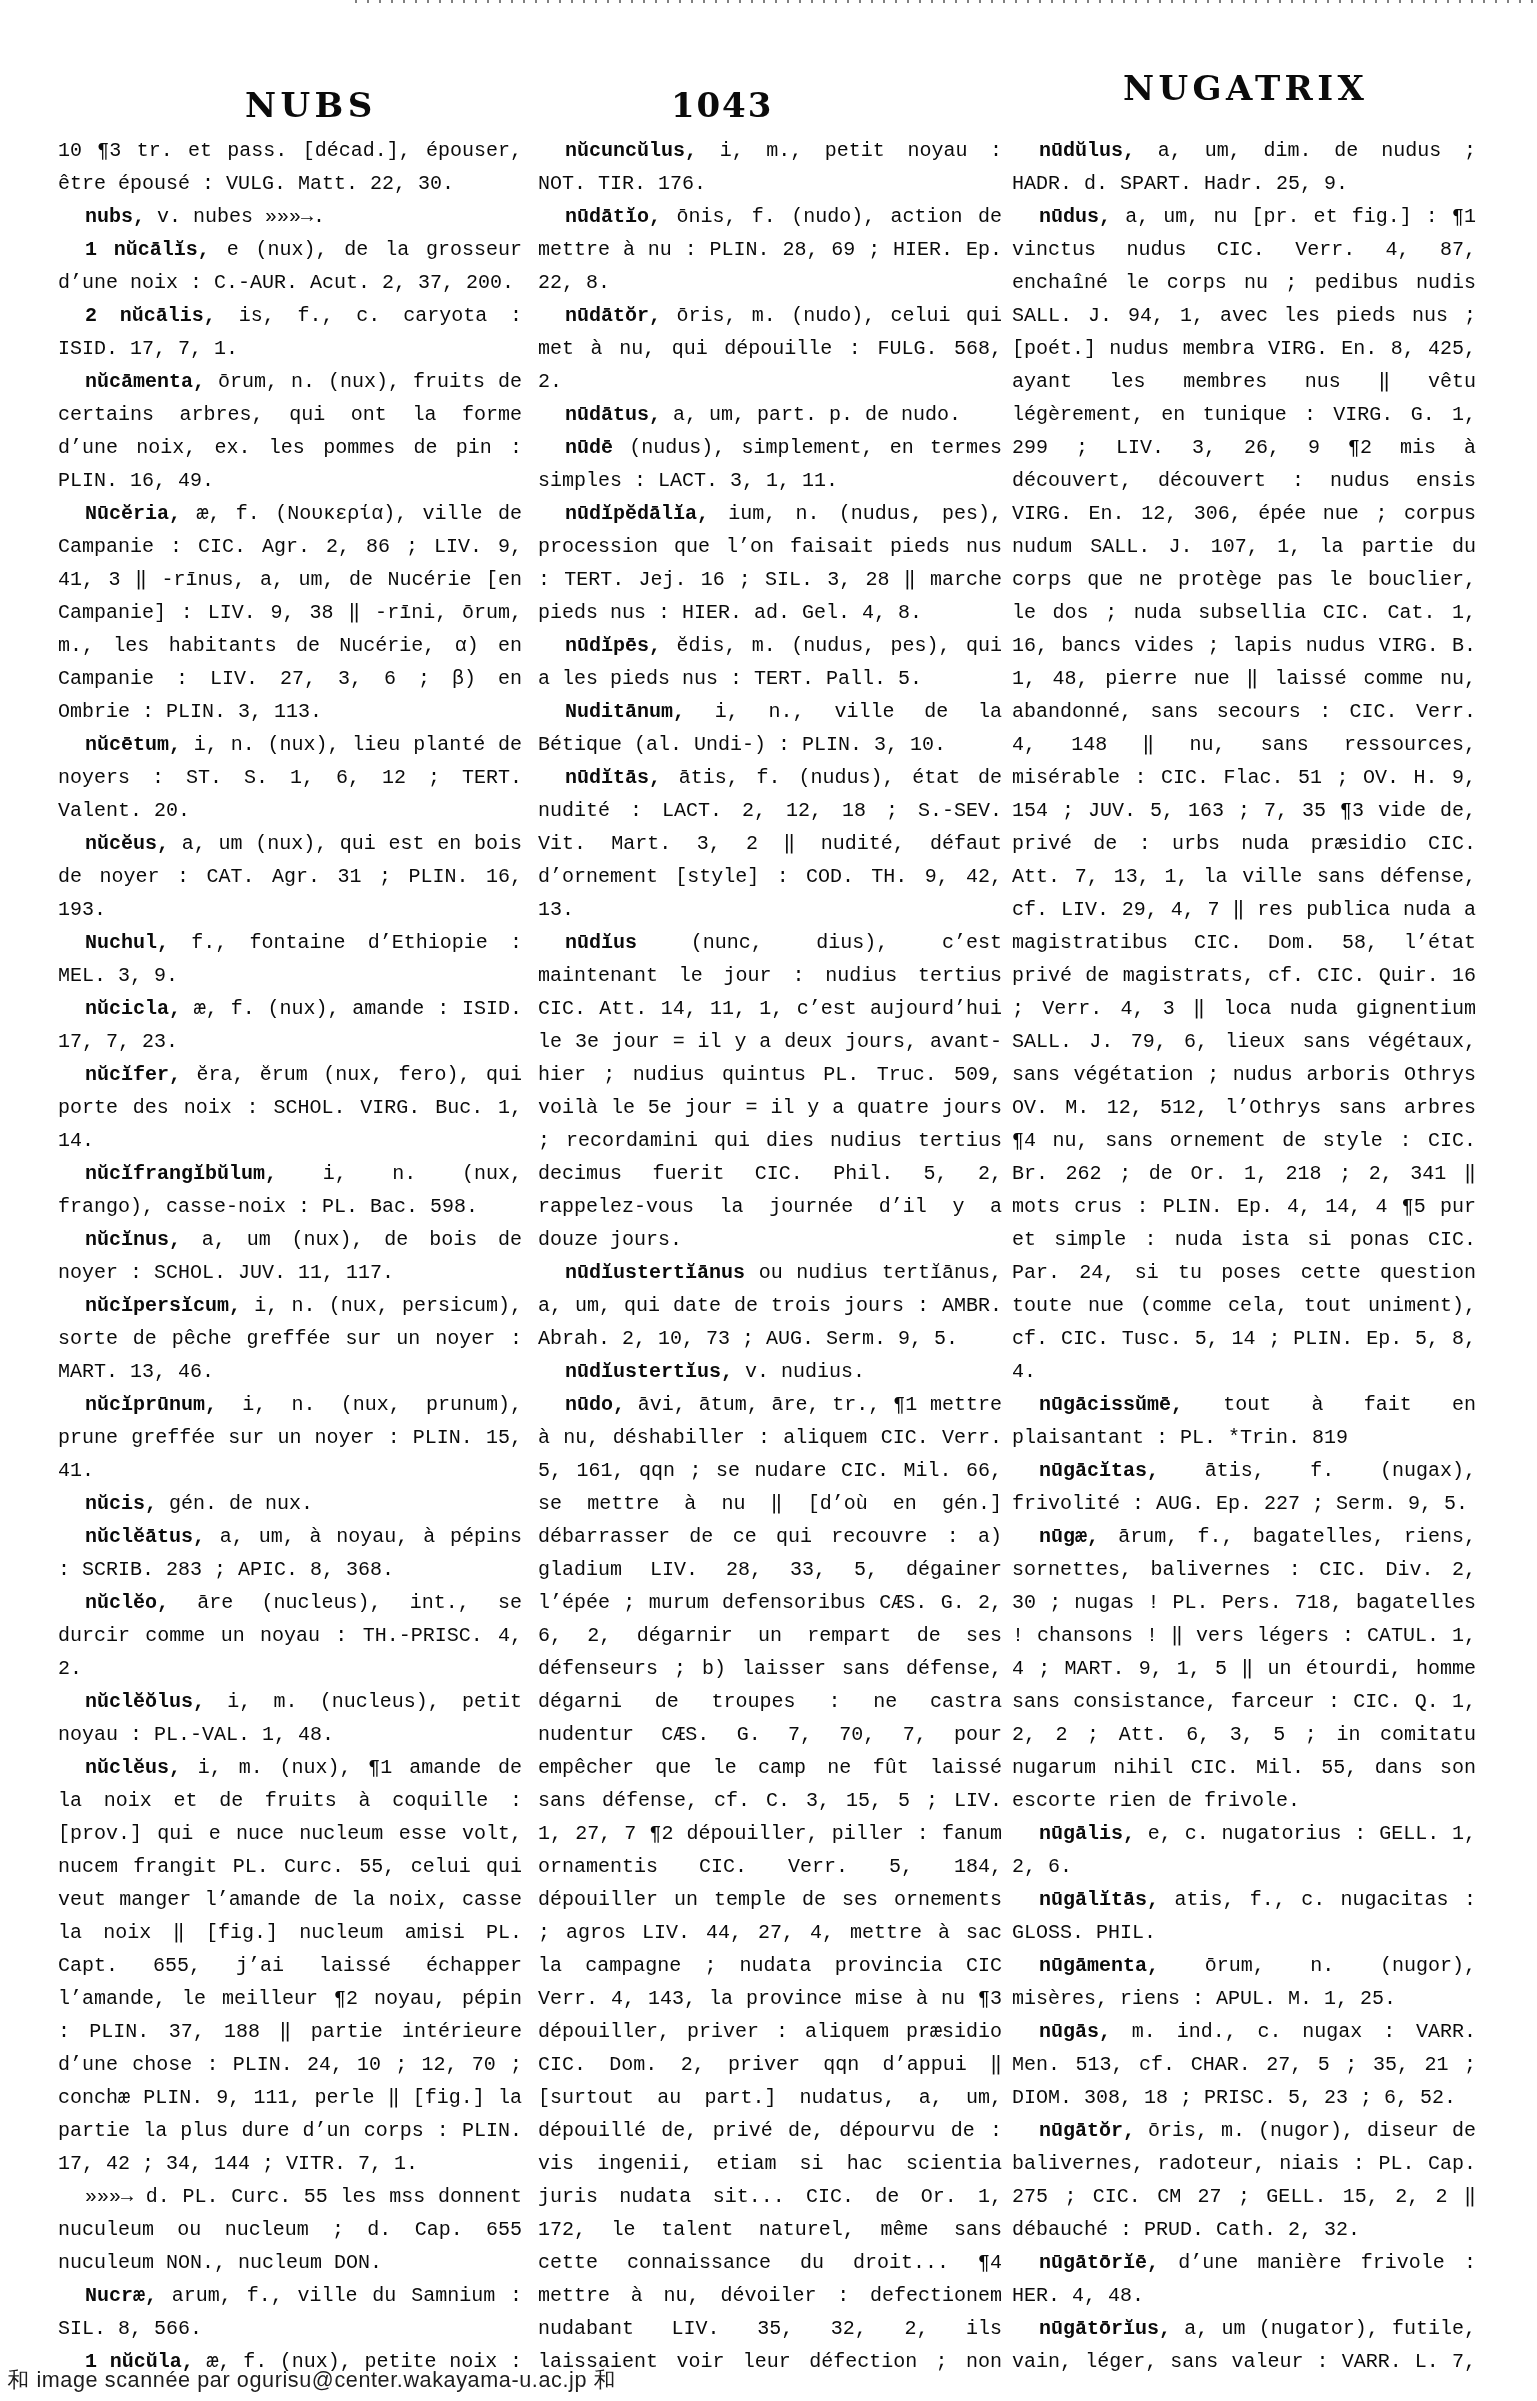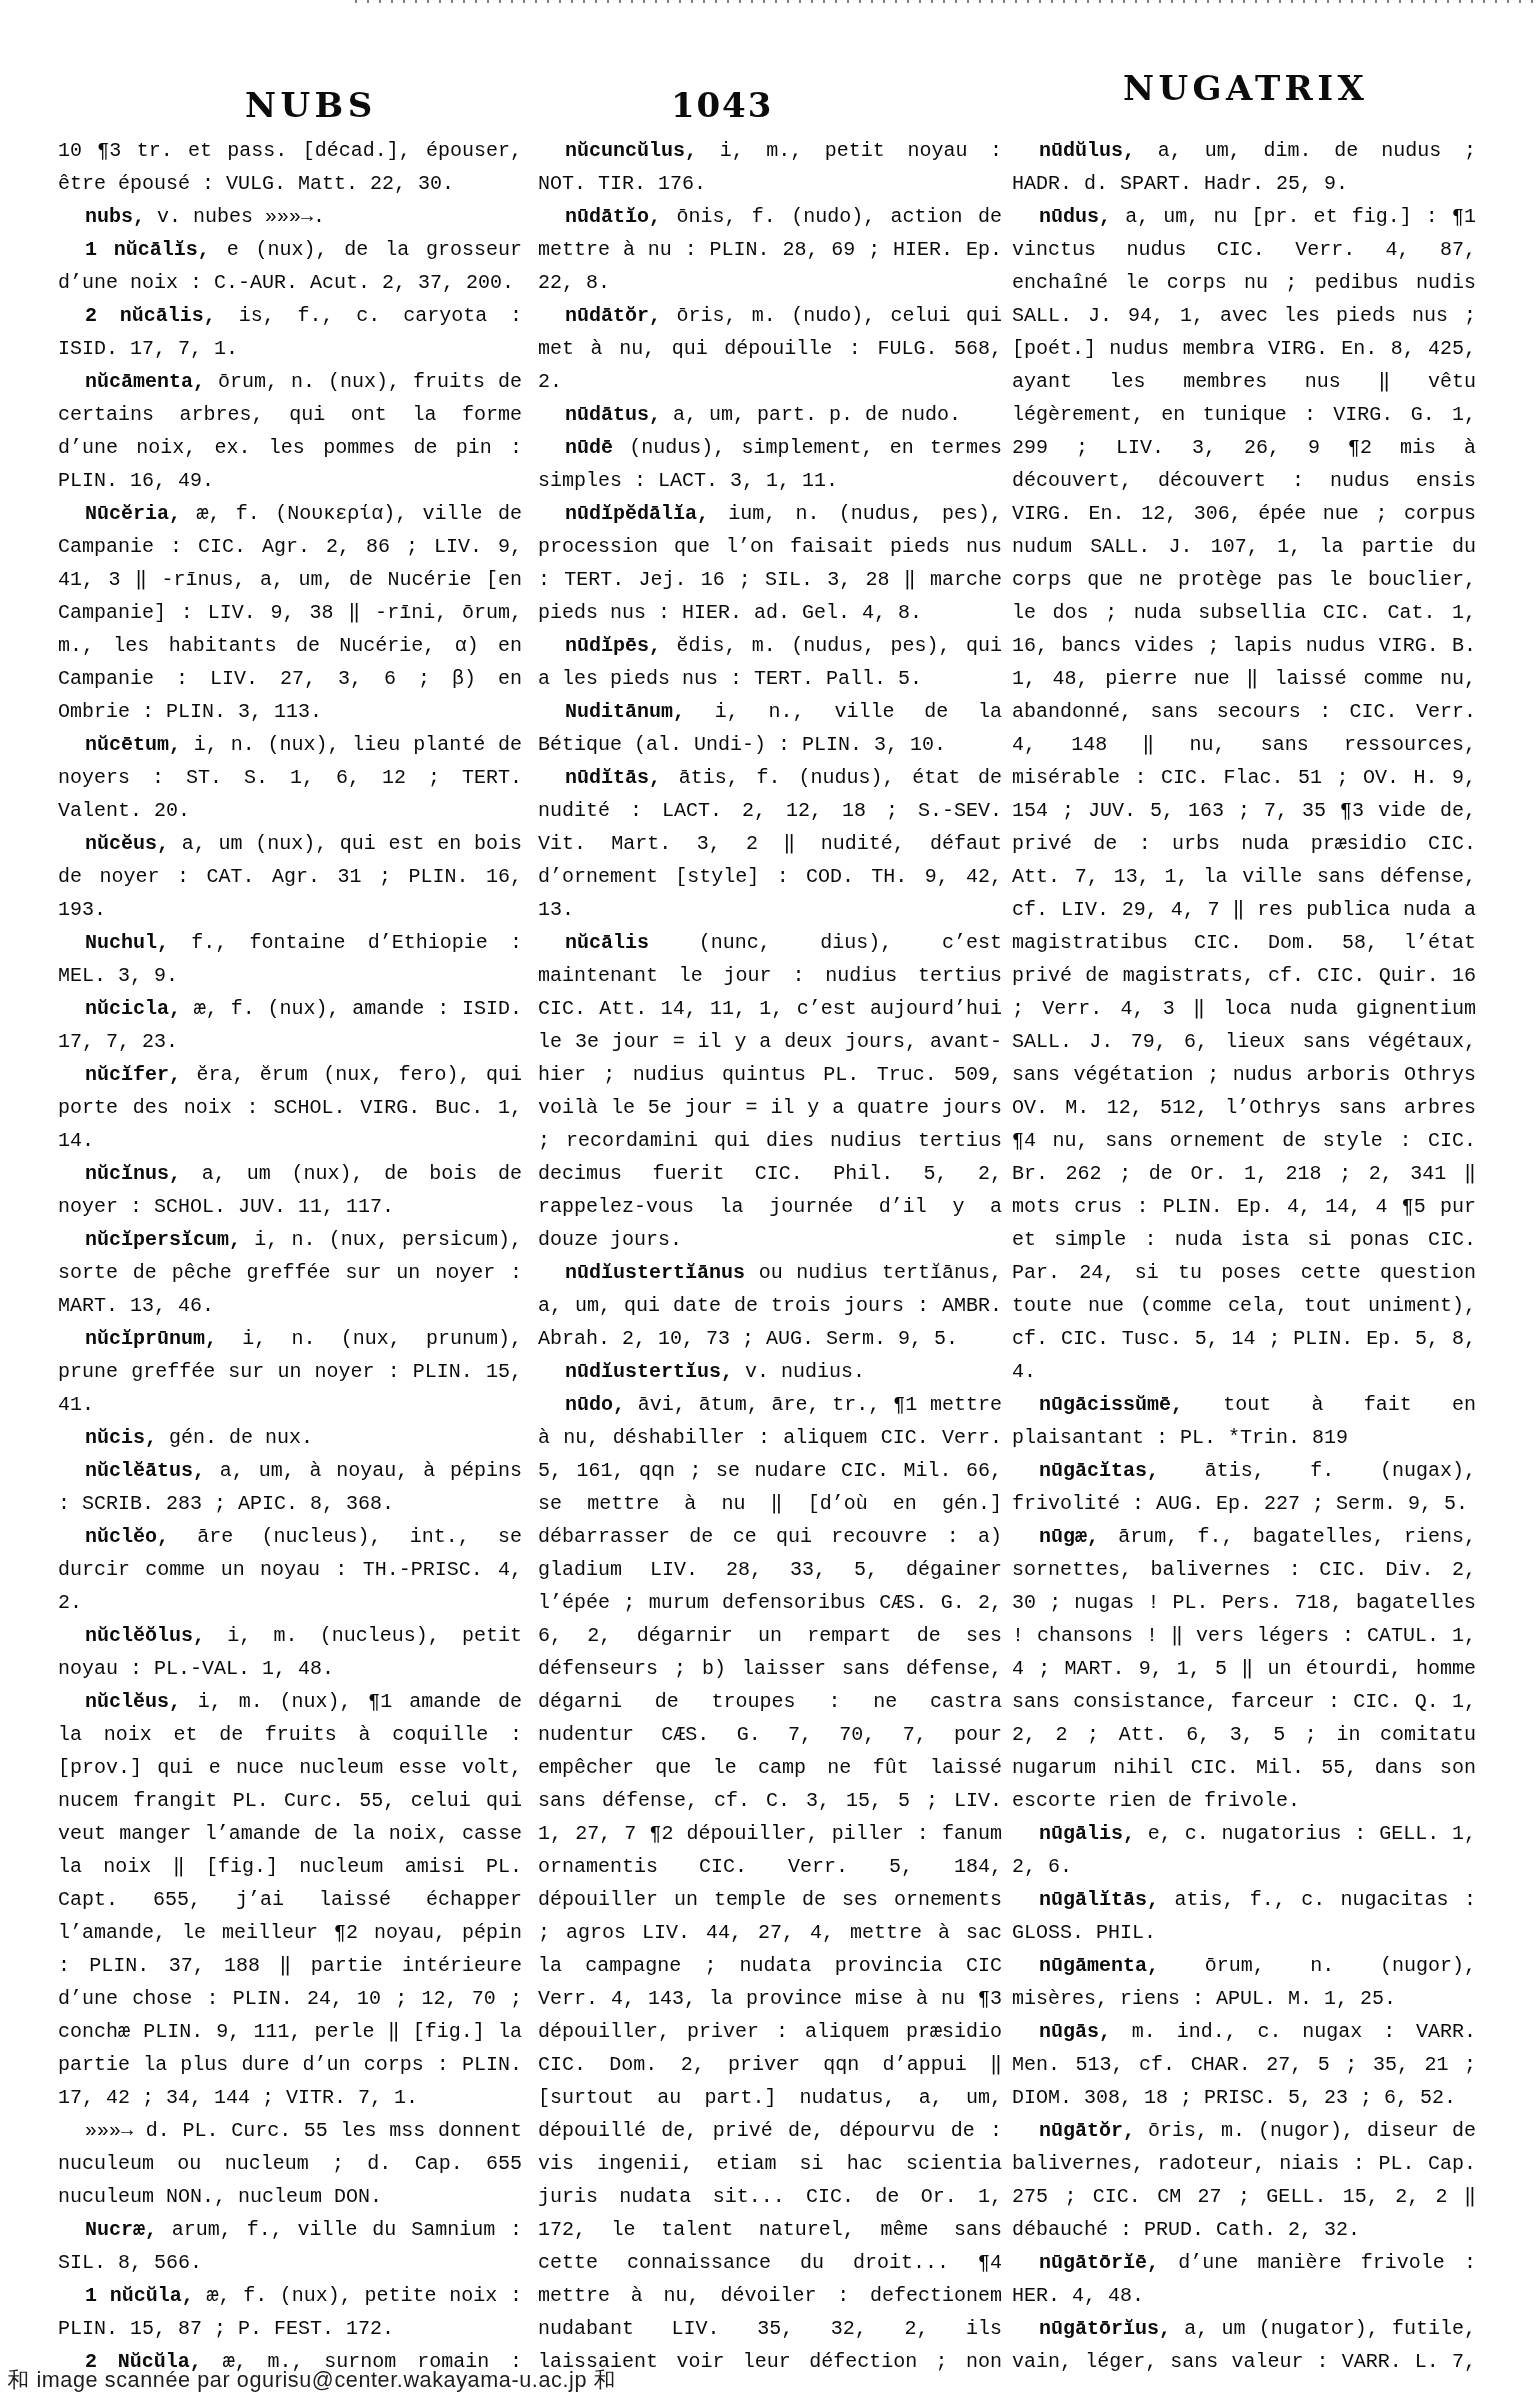--- a/index.html
+++ b/index.html
@@ -58,20 +58,21 @@
       <p class="entry"><span class="head">nubs,</span> <span>v. nubes »»»→.</span></p>
       <p class="entry"><span class="head">1 nŭcālĭs,</span> <span>e (nux), de la grosseur d’une noix : C.-AUR. Acut. 2, 37, 200.</span></p>
       <p class="entry"><span class="head">2 nŭcālis,</span> <span>is, f., c. caryota : ISID. 17, 7, 1.</span></p>
       <p class="entry"><span class="head">nŭcāmenta,</span> <span>ōrum, n. (nux), fruits de certains arbres, qui ont la forme d’une noix, ex. les pommes de pin : PLIN. 16, 49.</span></p>
       <p class="entry"><span class="head">Nūcĕria,</span> <span>æ, f. (Νουκερία), ville de Campanie : CIC. Agr. 2, 86 ; LIV. 9, 41, 3 ‖ -rīnus, a, um, de Nucérie [en Campanie] : LIV. 9, 38 ‖ -rīni, ōrum, m., les habitants de Nucérie, α) en Campanie : LIV. 27, 3, 6 ; β) en Ombrie : PLIN. 3, 113.</span></p>
       <p class="entry"><span class="head">nŭcētum,</span> <span>i, n. (nux), lieu planté de noyers : ST. S. 1, 6, 12 ; TERT. Valent. 20.</span></p>
       <p class="entry"><span class="head">nŭcĕus,</span> <span>a, um (nux), qui est en bois de noyer : CAT. Agr. 31 ; PLIN. 16, 193.</span></p>
       <p class="entry"><span class="head">Nuchul,</span> <span>f., fontaine d’Ethiopie : MEL. 3, 9.</span></p>
       <p class="entry"><span class="head">nŭcicla,</span> <span>æ, f. (nux), amande : ISID. 17, 7, 23.</span></p>
       <p class="entry"><span class="head">nŭcĭfer,</span> <span>ĕra, ĕrum (nux, fero), qui porte des noix : SCHOL. VIRG. Buc. 1, 14.</span></p>
+      <p class="entry"><span class="head">nŭcĭfrangĭbŭlum,</span> <span>i, n. (nux, frango), casse-noix : PL. Bac. 598.</span></p>
       <p class="entry"><span class="head">nŭcĭnus,</span> <span>a, um (nux), de bois de noyer : SCHOL. JUV. 11, 117.</span></p>
       <p class="entry"><span class="head">nŭcĭpersĭcum,</span> <span>i, n. (nux, persicum), sorte de pêche greffée sur un noyer : MART. 13, 46.</span></p>
       <p class="entry"><span class="head">nŭcĭprūnum,</span> <span>i, n. (nux, prunum), prune greffée sur un noyer : PLIN. 15, 41.</span></p>
       <p class="entry"><span class="head">nŭcis,</span> <span>gén. de nux.</span></p>
       <p class="entry"><span class="head">nŭclĕātus,</span> <span>a, um, à noyau, à pépins : SCRIB. 283 ; APIC. 8, 368.</span></p>
       <p class="entry"><span class="head">nŭclĕo,</span> <span>āre (nucleus), int., se durcir comme un noyau : TH.-PRISC. 4, 2.</span></p>
       <p class="entry"><span class="head">nŭclĕŏlus,</span> <span>i, m. (nucleus), petit noyau : PL.-VAL. 1, 48.</span></p>
       <p class="entry"><span class="head">nŭclĕus,</span> <span>i, m. (nux), ¶1 amande de la noix et de fruits à coquille : [prov.] qui e nuce nucleum esse volt, nucem frangit PL. Curc. 55, celui qui veut manger l’amande de la noix, casse la noix ‖ [fig.] nucleum amisi PL. Capt. 655, j’ai laissé échapper l’amande, le meilleur ¶2 noyau, pépin : PLIN. 37, 188 ‖ partie intérieure d’une chose : PLIN. 24, 10 ; 12, 70 ; conchæ PLIN. 9, 111, perle ‖ [fig.] la partie la plus dure d’un corps : PLIN. 17, 42 ; 34, 144 ; VITR. 7, 1.</span></p>
       <p class="entry"><span>»»»→ d. PL. Curc. 55 les mss donnent nuculeum ou nucleum ; d. Cap. 655 nuculeum NON., nucleum DON.</span></p>
       <p class="entry"><span class="head">Nucræ,</span> <span>arum, f., ville du Samnium : SIL. 8, 566.</span></p>
@@ -82,21 +83,21 @@
   <div class="column" id="col2">
       <p class="entry"><span class="head">nŭcuncŭlus,</span> <span>i, m., petit noyau : NOT. TIR. 176.</span></p>
       <p class="entry"><span class="head">nūdātĭo,</span> <span>ōnis, f. (nudo), action de mettre à nu : PLIN. 28, 69 ; HIER. Ep. 22, 8.</span></p>
       <p class="entry"><span class="head">nūdātŏr,</span> <span>ōris, m. (nudo), celui qui met à nu, qui dépouille : FULG. 568, 2.</span></p>
       <p class="entry"><span class="head">nūdātus,</span> <span>a, um, part. p. de nudo.</span></p>
       <p class="entry"><span class="head">nūdē</span> <span>(nudus), simplement, en termes simples : LACT. 3, 1, 11.</span></p>
       <p class="entry"><span class="head">nūdĭpĕdālĭa,</span> <span>ium, n. (nudus, pes), procession que l’on faisait pieds nus : TERT. Jej. 16 ; SIL. 3, 28 ‖ marche pieds nus : HIER. ad. Gel. 4, 8.</span></p>
       <p class="entry"><span class="head">nūdĭpēs,</span> <span>ĕdis, m. (nudus, pes), qui a les pieds nus : TERT. Pall. 5.</span></p>
       <p class="entry"><span class="head">Nuditānum,</span> <span>i, n., ville de la Bétique (al. Undi-) : PLIN. 3, 10.</span></p>
       <p class="entry"><span class="head">nūdĭtās,</span> <span>ātis, f. (nudus), état de nudité : LACT. 2, 12, 18 ; S.-SEV. Vit. Mart. 3, 2 ‖ nudité, défaut d’ornement [style] : COD. TH. 9, 42, 13.</span></p>
-      <p class="entry"><span class="head">nŭcālis</span> <span>(nunc, dius), c’est maintenant le jour : nudius tertius CIC. Att. 14, 11, 1, c’est aujourd’hui le 3e jour = il y a deux jours, avant-hier ; nudius quintus PL. Truc. 509, voilà le 5e jour = il y a quatre jours ; recordamini qui dies nudius tertius decimus fuerit CIC. Phil. 5, 2, rappelez-vous la journée d’il y a douze jours.</span></p>
+      <p class="entry"><span class="head">nūdĭus</span> <span>(nunc, dius), c’est maintenant le jour : nudius tertius CIC. Att. 14, 11, 1, c’est aujourd’hui le 3e jour = il y a deux jours, avant-hier ; nudius quintus PL. Truc. 509, voilà le 5e jour = il y a quatre jours ; recordamini qui dies nudius tertius decimus fuerit CIC. Phil. 5, 2, rappelez-vous la journée d’il y a douze jours.</span></p>
       <p class="entry"><span class="head">nūdĭustertĭānus</span> <span>ou nudius tertĭānus, a, um, qui date de trois jours : AMBR. Abrah. 2, 10, 73 ; AUG. Serm. 9, 5.</span></p>
       <p class="entry"><span class="head">nūdĭustertĭus,</span> <span>v. nudius.</span></p>
       <p class="entry"><span class="head">nūdo,</span> <span>āvi, ātum, āre, tr., ¶1 mettre à nu, déshabiller : aliquem CIC. Verr. 5, 161, qqn ; se nudare CIC. Mil. 66, se mettre à nu ‖ [d’où en gén.] débarrasser de ce qui recouvre : a) gladium LIV. 28, 33, 5, dégainer l’épée ; murum defensoribus CÆS. G. 2, 6, 2, dégarnir un rempart de ses défenseurs ; b) laisser sans défense, dégarni de troupes : ne castra nudentur CÆS. G. 7, 70, 7, pour empêcher que le camp ne fût laissé sans défense, cf. C. 3, 15, 5 ; LIV. 1, 27, 7 ¶2 dépouiller, piller : fanum ornamentis CIC. Verr. 5, 184, dépouiller un temple de ses ornements ; agros LIV. 44, 27, 4, mettre à sac la campagne ; nudata provincia CIC Verr. 4, 143, la province mise à nu ¶3 dépouiller, priver : aliquem præsidio CIC. Dom. 2, priver qqn d’appui ‖ [surtout au part.] nudatus, a, um, dépouillé de, privé de, dépourvu de : vis ingenii, etiam si hac scientia juris nudata sit... CIC. de Or. 1, 172, le talent naturel, même sans cette connaissance du droit... ¶4 mettre à nu, dévoiler : defectionem nudabant LIV. 35, 32, 2, ils laissaient voir leur défection ; non nudare, quid vellent LIV. 24, 27, 4, ils ne dévoilaient pas leurs plans, cf. LIV. 40, 24, 2 ; 42, 63, 1, etc. ; HOR. S. 2, 5, 47 ; 2, 8, 74.</span></p>
     </div>
   <div class="column" id="col3">
       <p class="entry"><span class="head">nūdŭlus,</span> <span>a, um, dim. de nudus ; HADR. d. SPART. Hadr. 25, 9.</span></p>
       <p class="entry"><span class="head">nūdus,</span> <span>a, um, nu [pr. et fig.] : ¶1 vinctus nudus CIC. Verr. 4, 87, enchaîné le corps nu ; pedibus nudis SALL. J. 94, 1, avec les pieds nus ; [poét.] nudus membra VIRG. En. 8, 425, ayant les membres nus ‖ vêtu légèrement, en tunique : VIRG. G. 1, 299 ; LIV. 3, 26, 9 ¶2 mis à découvert, découvert : nudus ensis VIRG. En. 12, 306, épée nue ; corpus nudum SALL. J. 107, 1, la partie du corps que ne protège pas le bouclier, le dos ; nuda subsellia CIC. Cat. 1, 16, bancs vides ; lapis nudus VIRG. B. 1, 48, pierre nue ‖ laissé comme nu, abandonné, sans secours : CIC. Verr. 4, 148 ‖ nu, sans ressources, misérable : CIC. Flac. 51 ; OV. H. 9, 154 ; JUV. 5, 163 ; 7, 35 ¶3 vide de, privé de : urbs nuda præsidio CIC. Att. 7, 13, 1, la ville sans défense, cf. LIV. 29, 4, 7 ‖ res publica nuda a magistratibus CIC. Dom. 58, l’état privé de magistrats, cf. CIC. Quir. 16 ; Verr. 4, 3 ‖ loca nuda gignentium SALL. J. 79, 6, lieux sans végétaux, sans végétation ; nudus arboris Othrys OV. M. 12, 512, l’Othrys sans arbres ¶4 nu, sans ornement de style : CIC. Br. 262 ; de Or. 1, 218 ; 2, 341 ‖ mots crus : PLIN. Ep. 4, 14, 4 ¶5 pur et simple : nuda ista si ponas CIC. Par. 24, si tu poses cette question toute nue (comme cela, tout uniment), cf. CIC. Tusc. 5, 14 ; PLIN. Ep. 5, 8, 4.</span></p>
       <p class="entry"><span class="head">nūgācissŭmē,</span> <span>tout à fait en plaisantant : PL. *Trin. 819</span></p>
       <p class="entry"><span class="head">nūgācĭtas,</span> <span>ātis, f. (nugax), frivolité : AUG. Ep. 227 ; Serm. 9, 5.</span></p>
       <p class="entry"><span class="head">nūgæ,</span> <span>ārum, f., bagatelles, riens, sornettes, balivernes : CIC. Div. 2, 30 ; nugas ! PL. Pers. 718, bagatelles ! chansons ! ‖ vers légers : CATUL. 1, 4 ; MART. 9, 1, 5 ‖ un étourdi, homme sans consistance, farceur : CIC. Q. 1, 2, 2 ; Att. 6, 3, 5 ; in comitatu nugarum nihil CIC. Mil. 55, dans son escorte rien de frivole.</span></p>

